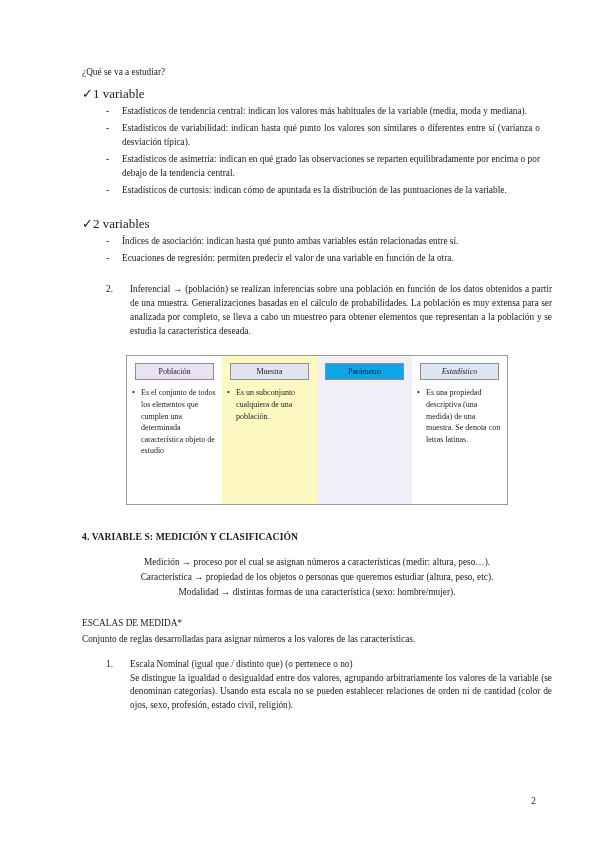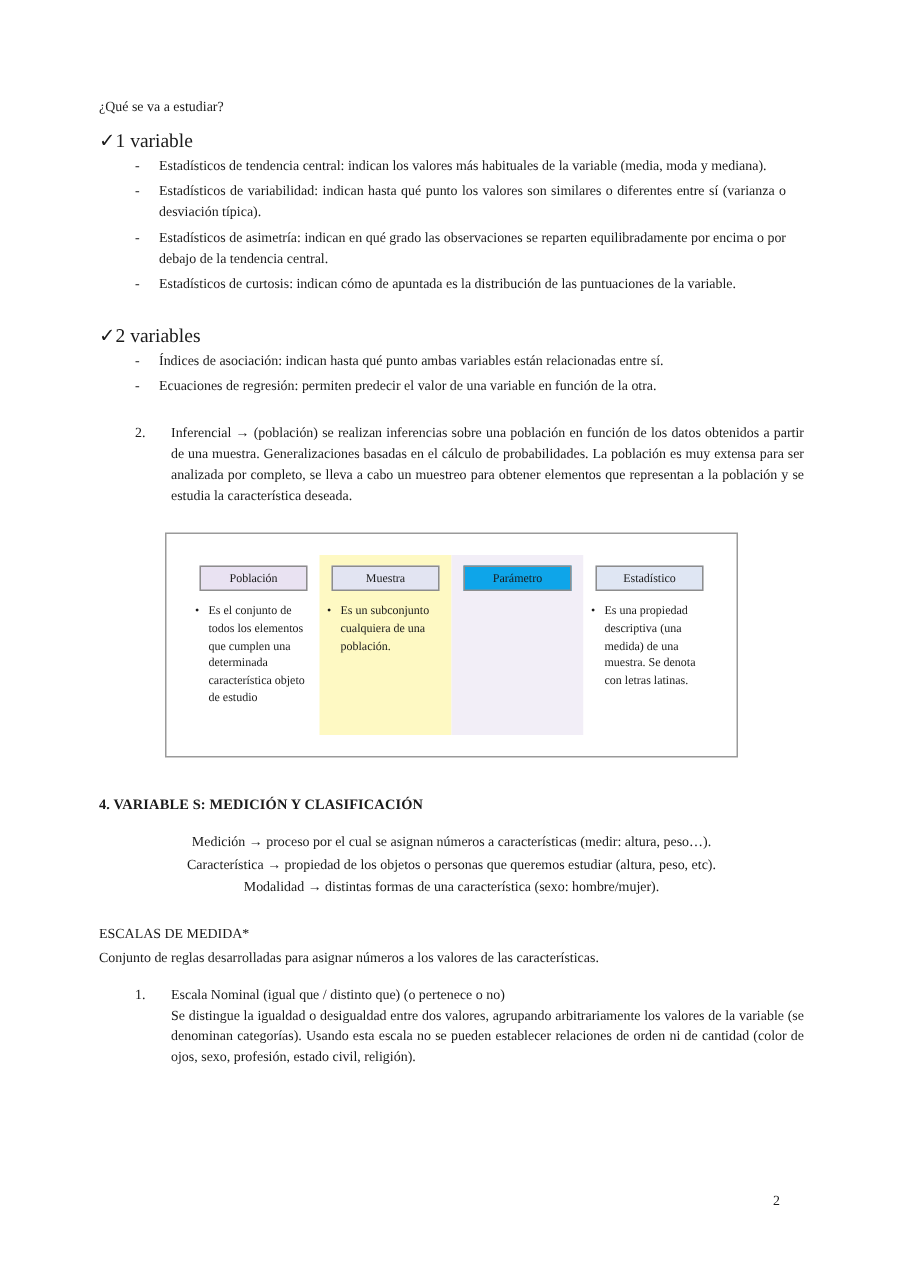--- a/index.html
+++ b/index.html
@@ -10,21 +10,21 @@
     width: 600px;
     height: 848px;
     background: #ffffff;
     font-family: "Liberation Serif", serif;
     color: #1a1a1a;
     position: relative;
     overflow: hidden;
   }
   .page {
     position: absolute;
-    left: 0; top: 0;
+    left: 16px; top: 0;
     width: 572px;
     height: 848px;
     padding: 0;
     box-sizing: border-box;
   }
   .content {
     position: absolute;
     left: 66px;
     top: 66px;
     width: 470px;
@@ -86,21 +86,21 @@
     top: 0;
   }
   ol.numlist.start2 { counter-reset: numitem 1; }
 
   
   .diagram {
     margin: 16px 0 0 44px;
     width: 382px;
     border: 1px solid #9a9a9a;
     background: #ffffff;
-    padding: 14px;
+    padding: 0;
     box-sizing: border-box;
     display: flex;
     height: 150px;
   }
   .dcol {
     flex: 1 1 0;
     box-sizing: border-box;
     padding: 7px 5px 4px 5px;
     position: relative;
   }
@@ -112,21 +112,21 @@
     border: 1px solid #8d8d8d;
     font-size: 8px;
     text-align: center;
     padding: 3px 1px;
     margin: 0 3px 7px 3px;
     line-height: 1.2;
   }
   .dhead.h1 { background: #e9e2f2; }
   .dhead.h2 { background: #e2e4f2; }
   .dhead.h3 { background: #0ea5e9; }
-  .dhead.h4 { background: #dfe6f3; }
+  .dhead.h4 { background: #dfe6f3; font-style: italic; }
   .dbody {
     font-size: 8px;
     line-height: 1.45;
     padding-left: 9px;
     position: relative;
   }
   .dbody:before {
     content: "\2022";
     position: absolute;
     left: 0;

